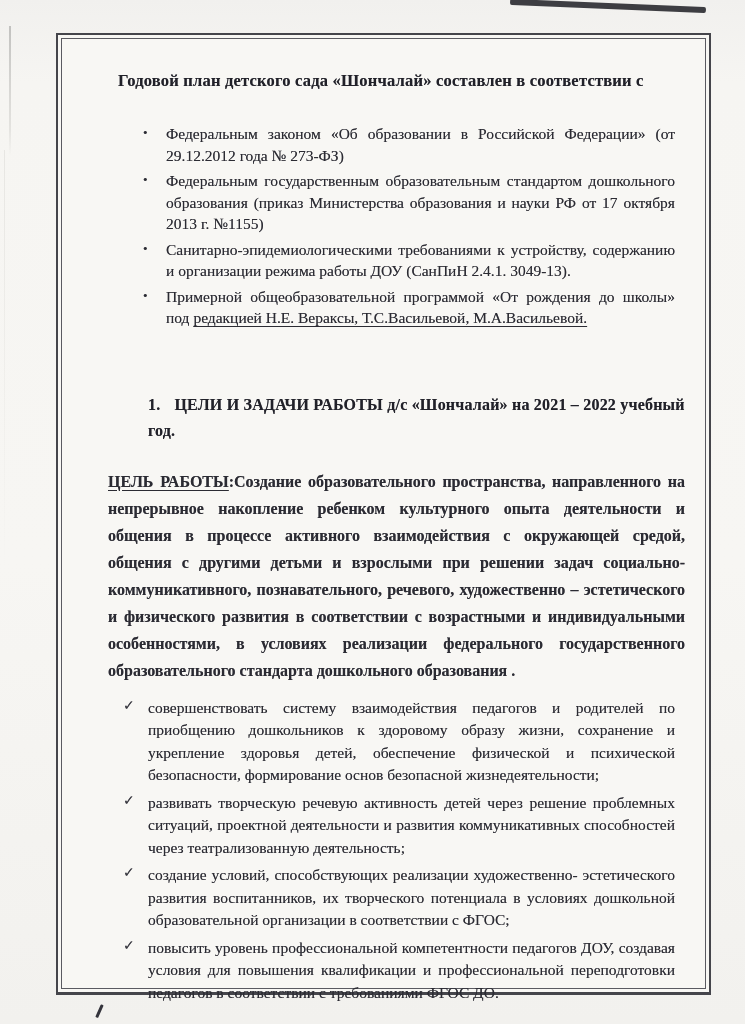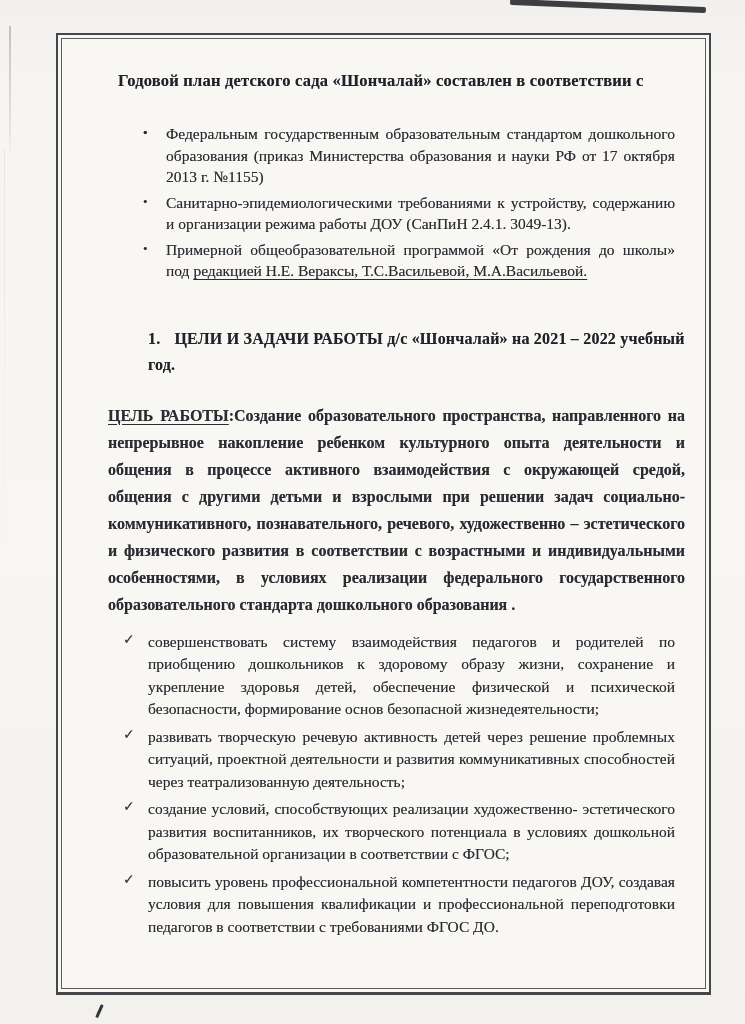--- a/index.html
+++ b/index.html
@@ -71,21 +71,21 @@
     line-height: 21.5px;
     text-align: justify;
     margin-bottom: 4px;
   }
   .law-item .bullet {
     position: absolute; left: -23px; top: -1px;
     font-size: 13px;
   }
 
   .section-heading {
-    margin: 44px 0 0 62px;
+    margin: 63px 0 0 62px;
     font-weight: bold;
     font-size: 16px;
     line-height: 26px;
     color: #212129;
     letter-spacing: .2px;
   }
   .section-heading .num { margin-right: 14px; }
 
   .goal-para {
     margin: 24px 2px 0 22px;
@@ -130,20 +130,21 @@
   <div class="frame">
     <div class="frame-inner-line"></div>
 
     <div class="content">
 
       <div class="doc-title">Годовой  план детского сада «Шончалай»  составлен в соответствии с</div>
 
       <div class="law-list">
         <div class="law-item">
           <span class="bullet">•</span>
+          <span>Федеральным законом  «Об образовании в Российской Федерации» (от 29.12.2012 года № 273-ФЗ)</span>
         </div>
         <div class="law-item">
           <span class="bullet">•</span>
           <span>Федеральным государственным образовательным стандартом дошкольного образования (приказ Министерства образования и науки РФ от 17 октября 2013 г. №1155)</span>
         </div>
         <div class="law-item">
           <span class="bullet">•</span>
           <span>Санитарно-эпидемиологическими требованиями к устройству, содержанию и организации режима работы ДОУ (СанПиН 2.4.1. 3049-13).</span>
         </div>
         <div class="law-item">

